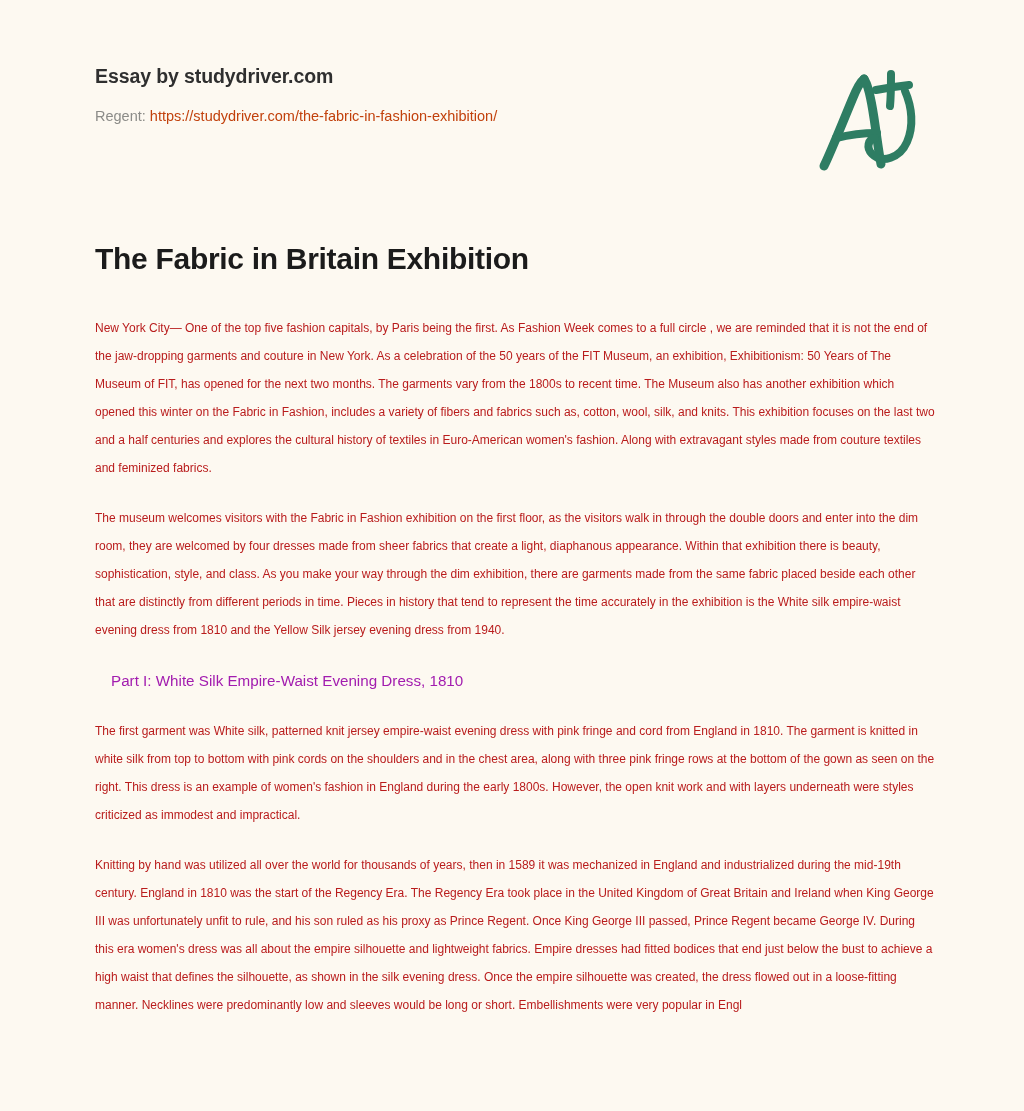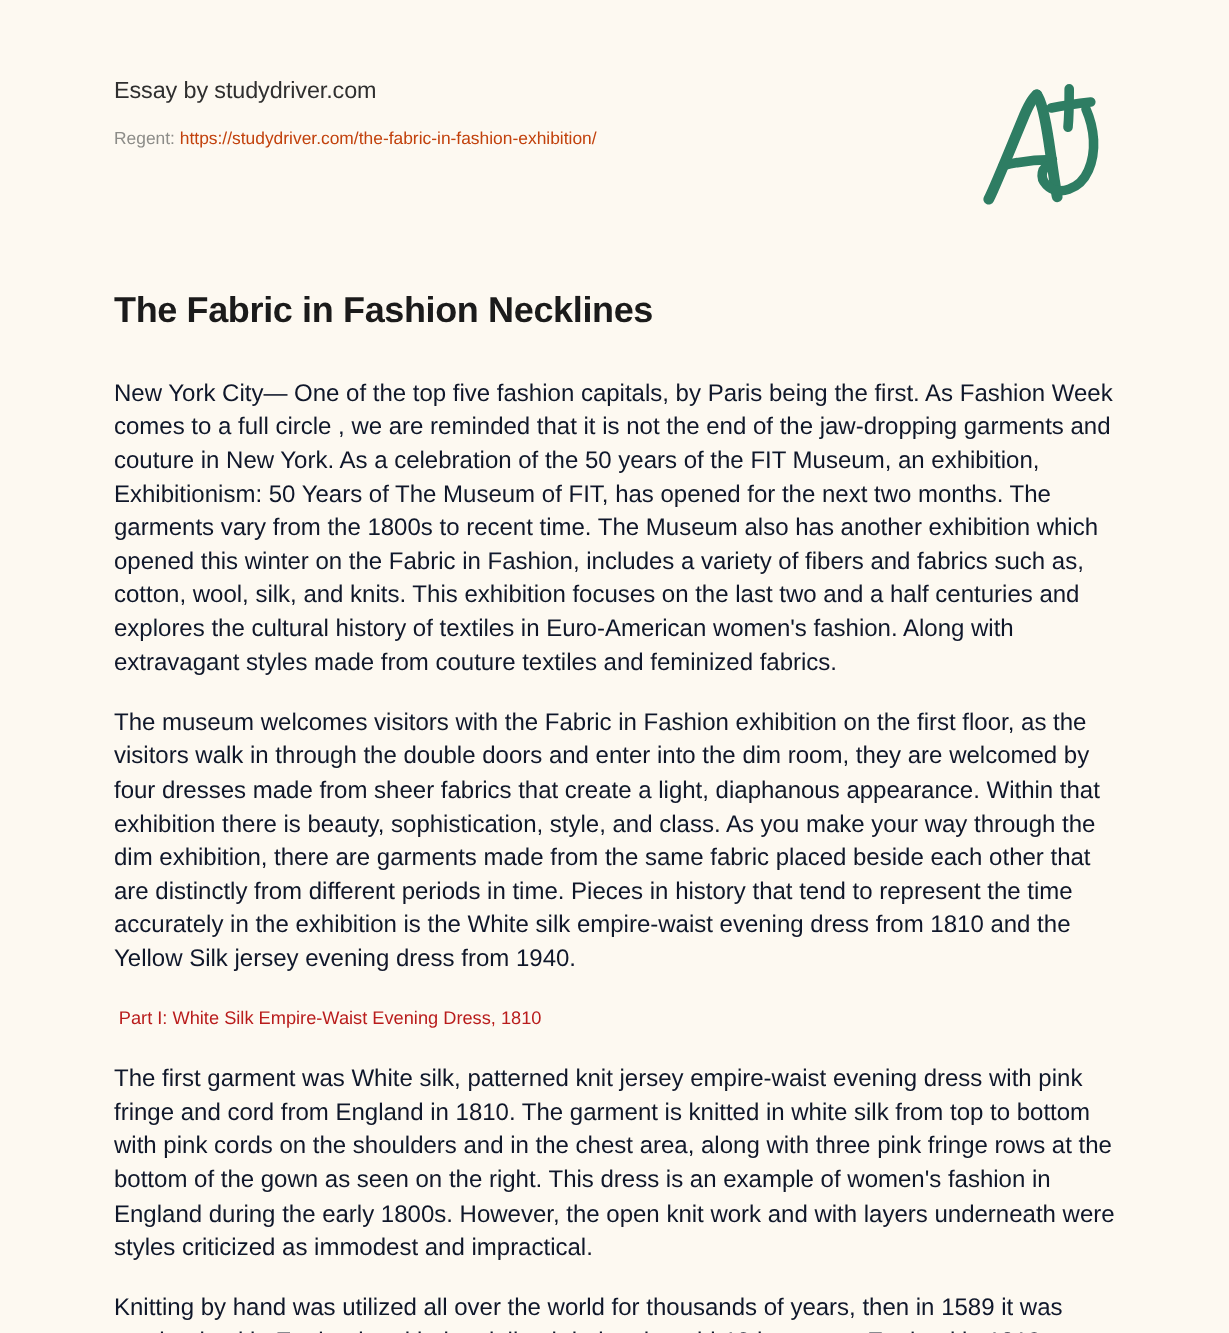--- a/index.html
+++ b/index.html
@@ -33,21 +33,21 @@
   }
 
   .meta-block {
     position: absolute;
     left: 95px;
     top: 65px;
   }
 
   .essay-by {
     font-size: 19.5px;
-    font-weight: normal;
+    font-weight: bold;
     color: #2f2f2f;
     letter-spacing: -0.1px;
     line-height: 1.2;
     margin: 0;
   }
 
   .source-line {
     margin-top: 19px;
     font-size: 14.5px;
     line-height: 1.3;
@@ -88,32 +88,32 @@
   h1.doc-title {
     font-size: 30px;
     font-weight: bold;
     color: #1b1b1b;
     letter-spacing: -0.3px;
     margin: 0 0 36px 0;
     line-height: 1.25;
   }
 
   p.para {
-    font-size: 20px;
+    font-size: 12px;
     line-height: 28.1px;
-    color: #0f172a;
+    color: #b91c1c;
     margin: 0 0 22px 0;
     text-align: left;
   }
 
   p.subhead {
     font-size: 15.2px;
     line-height: 28.1px;
-    color: #b91c1c;
-    margin: 0 0 22px 4px;
+    color: #a21caf;
+    margin: 0 0 22px 16px;
   }
 
   p.para-last {
     margin-bottom: 0;
   }
 </style>
 </head>
 <body>
 
 <div class="page">
@@ -143,21 +143,21 @@
           <path d="M68 28 C78 26, 92 24, 101 23" stroke-width="8"></path>
 
           <path d="M97 29 C104 45, 106 64, 99 80 C92 96, 74 102, 64 92 C58 86, 60 77, 67 76" stroke-width="8"></path>
         </g>
       </svg>
     </div>
 
   </div>
 
   <div class="content">
-    <h1 class="doc-title">The Fabric in Fashion Necklines</h1>
+    <h1 class="doc-title">The Fabric in Britain Exhibition</h1>
 
     <p class="para">New York City— One of the top five fashion capitals, by Paris being the first. As Fashion Week comes to a full circle , we are reminded that it is not the end of the jaw-dropping garments and couture in New York. As a celebration of the 50 years of the FIT Museum, an exhibition, Exhibitionism: 50 Years of The Museum of FIT, has opened for the next two months. The garments vary from the 1800s to recent time. The Museum also has another exhibition which opened this winter on the Fabric in Fashion, includes a variety of fibers and fabrics such as, cotton, wool, silk, and knits. This exhibition focuses on the last two and a half centuries and explores the cultural history of textiles in Euro-American women's fashion. Along with extravagant styles made from couture textiles and feminized fabrics.</p>
     <p class="para">The museum welcomes visitors with the Fabric in Fashion exhibition on the first floor, as the visitors walk in through the double doors and enter into the dim room, they are welcomed by four dresses made from sheer fabrics that create a light, diaphanous appearance. Within that exhibition there is beauty, sophistication, style, and class. As you make your way through the dim exhibition, there are garments made from the same fabric placed beside each other that are distinctly from different periods in time. Pieces in history that tend to represent the time accurately in the exhibition is the White silk empire-waist evening dress from 1810 and the Yellow Silk jersey evening dress from 1940.</p>
     <p class="subhead">Part I: White Silk Empire-Waist Evening Dress, 1810</p>
     <p class="para">The first garment was White silk, patterned knit jersey empire-waist evening dress with pink fringe and cord from England in 1810. The garment is knitted in white silk from top to bottom with pink cords on the shoulders and in the chest area, along with three pink fringe rows at the bottom of the gown as seen on the right. This dress is an example of women's fashion in England during the early 1800s. However, the open knit work and with layers underneath were styles criticized as immodest and impractical.</p>
     <p class="para para-last">Knitting by hand was utilized all over the world for thousands of years, then in 1589 it was mechanized in England and industrialized during the mid-19th century. England in 1810 was the start of the Regency Era. The Regency Era took place in the United Kingdom of Great Britain and Ireland when King George III was unfortunately unfit to rule, and his son ruled as his proxy as Prince Regent. Once King George III passed, Prince Regent became George IV. During this era women's dress was all about the empire silhouette and lightweight fabrics. Empire dresses had fitted bodices that end just below the bust to achieve a high waist that defines the silhouette, as shown in the silk evening dress. Once the empire silhouette was created, the dress flowed out in a loose-fitting manner. Necklines were predominantly low and sleeves would be long or short. Embellishments were very popular in Engl</p>
   </div>
 
 </div>
 

